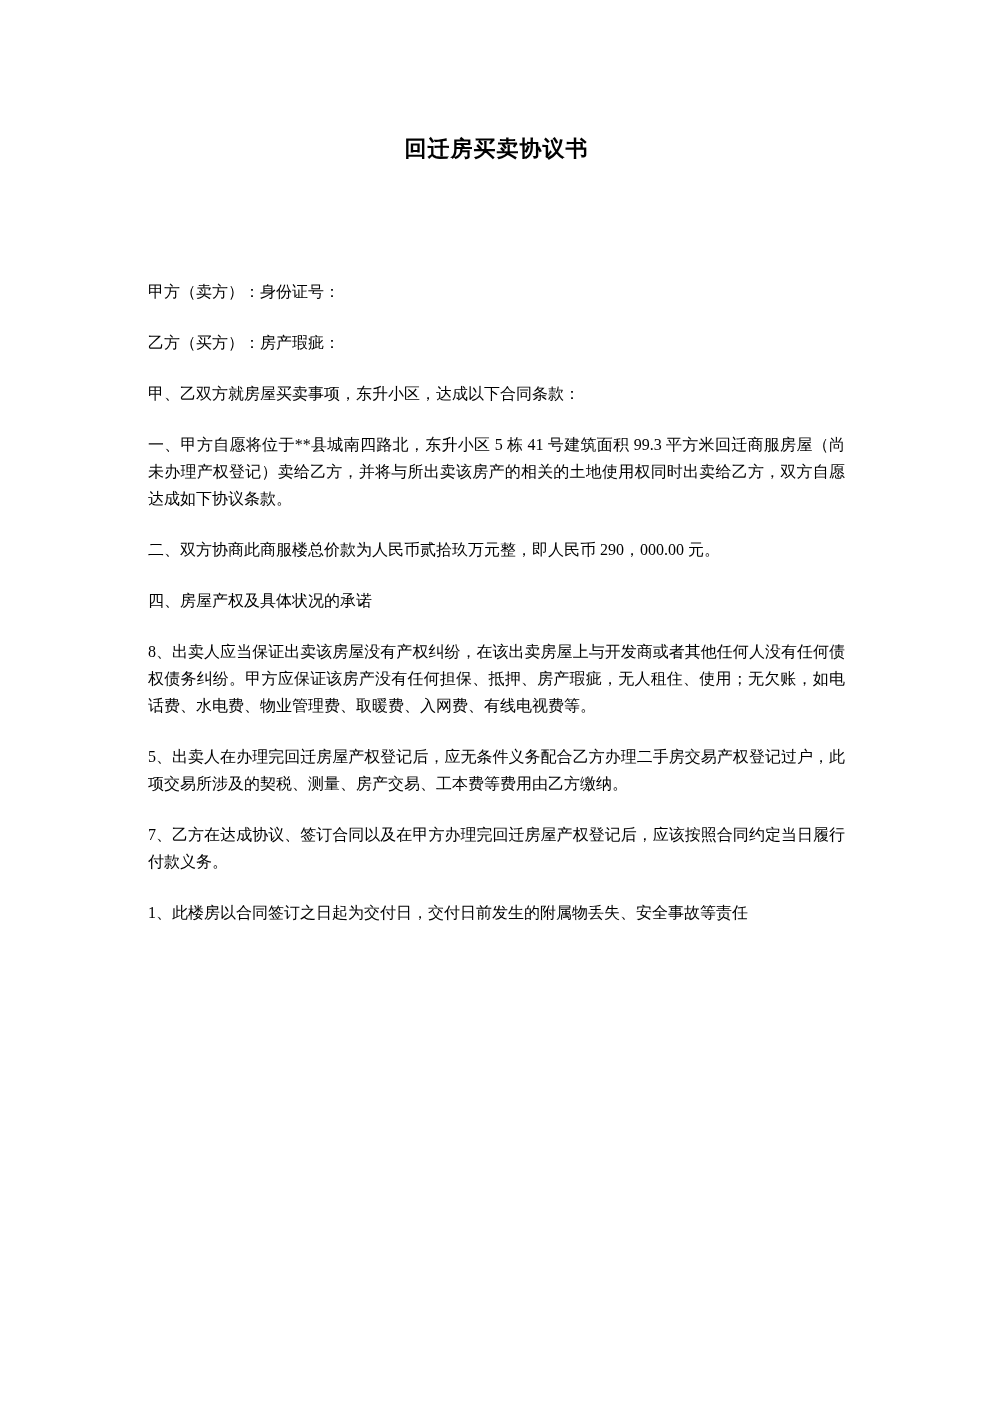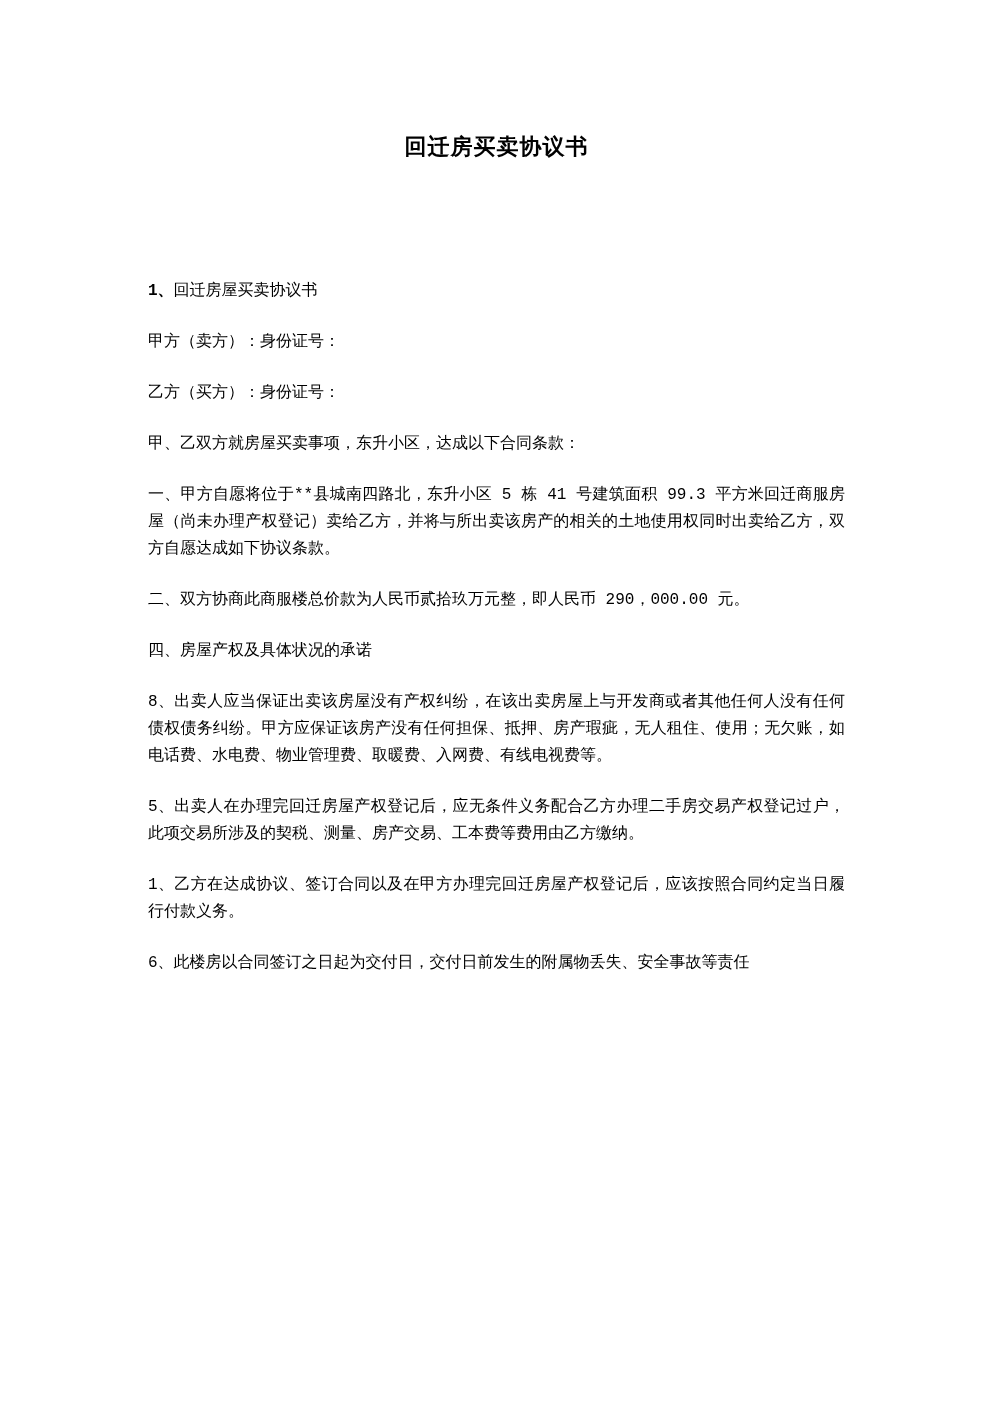--- a/index.html
+++ b/index.html
@@ -6,21 +6,21 @@
     margin: 0;
     padding: 0;
     background: #ffffff;
   }
   .page {
     position: relative;
     width: 993px;
     height: 1404px;
     background: #ffffff;
     color: #000000;
-    font-family: Liberation Mono, monospace;
+    font-family: Liberation Serif, serif;
     overflow: hidden;
     box-sizing: border-box;
   }
   .doc-title {
     margin: 0;
     padding: 134px 148px 0 148px;
     text-align: center;
     font-size: 22px;
     line-height: 30px;
     font-weight: 700;
@@ -42,39 +42,38 @@
 </style>
 </head>
 <body>
 
 <div class="page">
 
   <h1 class="doc-title">回迁房买卖协议书</h1>
 
   <div class="content">
 
-    <p><span class="num-prefix">1、</span><span>回迁房屋买卖协议书</span></p>
 
     <p>甲方（卖方）：身份证号：</p>
 
-    <p>乙方（买方）：身份证号：</p>
+    <p>乙方（买方）：房产瑕疵：</p>
 
     <p>甲、乙双方就房屋买卖事项，东升小区，达成以下合同条款：</p>
 
     <p>一、甲方自愿将位于**县城南四路北，东升小区 5 栋 41 号建筑面积 99.3 平方米回迁商服房屋（尚未办理产权登记）卖给乙方，并将与所出卖该房产的相关的土地使用权同时出卖给乙方，双方自愿达成如下协议条款。</p>
 
     <p>二、双方协商此商服楼总价款为人民币贰拾玖万元整，即人民币  290，000.00 元。</p>
 
 
     <p>四、房屋产权及具体状况的承诺</p>
 
 
     <p>8、出卖人应当保证出卖该房屋没有产权纠纷，在该出卖房屋上与开发商或者其他任何人没有任何债权债务纠纷。甲方应保证该房产没有任何担保、抵押、房产瑕疵，无人租住、使用；无欠账，如电话费、水电费、物业管理费、取暖费、入网费、有线电视费等。</p>
 
 
     <p>5、出卖人在办理完回迁房屋产权登记后，应无条件义务配合乙方办理二手房交易产权登记过户，此项交易所涉及的契税、测量、房产交易、工本费等费用由乙方缴纳。</p>
 
-    <p>1、乙方在达成协议、签订合同以及在甲方办理完回迁房屋产权登记后，应该按照合同约定当日履行付款义务。</p>
+    <p>7、乙方在达成协议、签订合同以及在甲方办理完回迁房屋产权登记后，应该按照合同约定当日履行付款义务。</p>
 
-    <p>6、此楼房以合同签订之日起为交付日，交付日前发生的附属物丢失、安全事故等责任</p>
+    <p>1、此楼房以合同签订之日起为交付日，交付日前发生的附属物丢失、安全事故等责任</p>
 
   </div>
 </div>
 
 </body></html>

